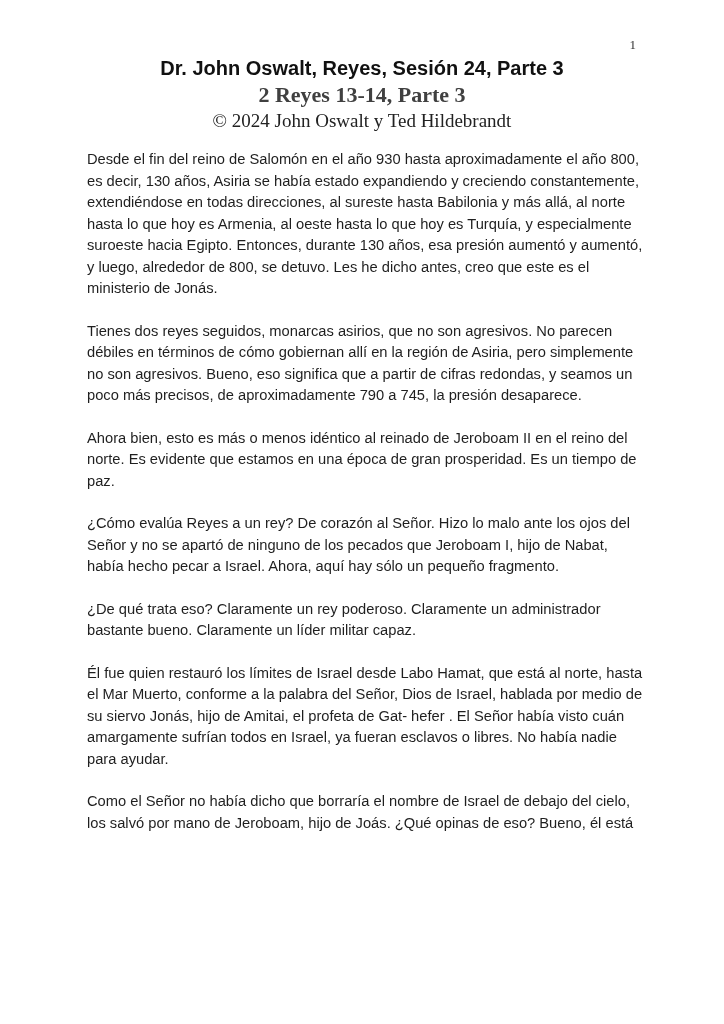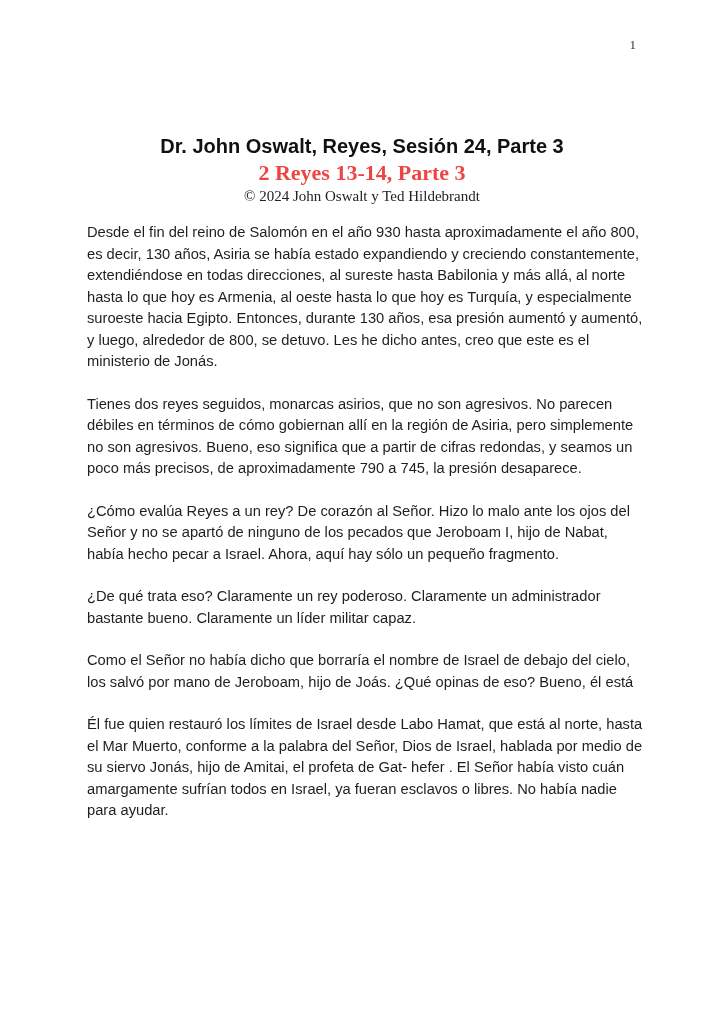--- a/index.html
+++ b/index.html
@@ -18,44 +18,43 @@
   }
   .page-number {
     position: absolute;
     top: 37px;
     right: 88px;
     font-family: "Liberation Serif", "DejaVu Serif", serif;
     font-size: 13px;
     color: #333333;
   }
   header.doc-header {
-    padding-top: 108px;
+    padding-top: 56px;
     text-align: center;
-    margin-top: 26px;
   }
   h1.title-main {
     margin: 0;
     font-family: "Liberation Sans", "DejaVu Sans", sans-serif;
     font-weight: 700;
     font-size: 20px;
     line-height: 1.25;
     color: #111111;
   }
   h2.title-sub {
     margin: 1px 0 0 0;
     font-family: "Liberation Serif", "DejaVu Serif", serif;
     font-weight: 700;
     font-size: 22px;
     line-height: 1.2;
-    color: #ef4444;
+    color: #404040;
   }
   .copyright {
     margin-top: 2px;
     font-family: "Liberation Serif", "DejaVu Serif", serif;
-    font-size: 15px;
+    font-size: 19px;
     color: #222222;
   }
   main.doc-body {
     margin: 17px 80px 0 87px;
     width: 557px;
     font-size: 14.7px;
     line-height: 21.5px;
     text-align: left;
     color: #1f1f1f;
   }
@@ -75,19 +74,20 @@
 
   <header class="doc-header">
     <h1 class="title-main">Dr. John Oswalt, Reyes, Sesión 24, Parte 3</h1>
     <h2 class="title-sub">2 Reyes 13-14, Parte 3</h2>
     <div class="copyright">© 2024 John Oswalt y Ted Hildebrandt</div>
   </header>
 
   <main class="doc-body">
     <p>Desde el fin del reino de Salomón en el año 930 hasta aproximadamente el año 800, es decir, 130 años, Asiria se había estado expandiendo y creciendo constantemente, extendiéndose en todas direcciones, al sureste hasta Babilonia y más allá, al norte hasta lo que hoy es Armenia, al oeste hasta lo que hoy es Turquía, y especialmente suroeste hacia Egipto. Entonces, durante 130 años, esa presión aumentó y aumentó, y luego, alrededor de 800, se detuvo. Les he dicho antes, creo que este es el ministerio de Jonás.</p>
     <p>Tienes dos reyes seguidos, monarcas asirios, que no son agresivos. No parecen débiles en términos de cómo gobiernan allí en la región de Asiria, pero simplemente no son agresivos. Bueno, eso significa que a partir de cifras redondas, y seamos un poco más precisos, de aproximadamente 790 a 745, la presión desaparece.</p>
+    <p>Ahora bien, esto es más o menos idéntico al reinado de Jeroboam II en el reino del norte. Es evidente que estamos en una época de gran prosperidad. Es un tiempo de paz.</p>
     <p>¿Cómo evalúa Reyes a un rey? De corazón al Señor. Hizo lo malo ante los ojos del Señor y no se apartó de ninguno de los pecados que Jeroboam I, hijo de Nabat, había hecho pecar a Israel. Ahora, aquí hay sólo un pequeño fragmento.</p>
     <p>¿De qué trata eso? Claramente un rey poderoso. Claramente un administrador bastante bueno. Claramente un líder militar capaz.</p>
+    <p>Él fue quien restauró los límites de Israel desde Labo Hamat, que está al norte, hasta el Mar Muerto, conforme a la palabra del Señor, Dios de Israel, hablada por medio de su siervo Jonás, hijo de Amitai, el profeta de Gat- hefer . El Señor había visto cuán amargamente sufrían todos en Israel, ya fueran esclavos o libres. No había nadie para ayudar.</p>
     <p>Como el Señor no había dicho que borraría el nombre de Israel de debajo del cielo, los salvó por mano de Jeroboam, hijo de Joás. ¿Qué opinas de eso? Bueno, él está</p>
-    <p>Él fue quien restauró los límites de Israel desde Labo Hamat, que está al norte, hasta el Mar Muerto, conforme a la palabra del Señor, Dios de Israel, hablada por medio de su siervo Jonás, hijo de Amitai, el profeta de Gat- hefer . El Señor había visto cuán amargamente sufrían todos en Israel, ya fueran esclavos o libres. No había nadie para ayudar.</p>
   </main>
 
 </div>
 
 </body></html>

